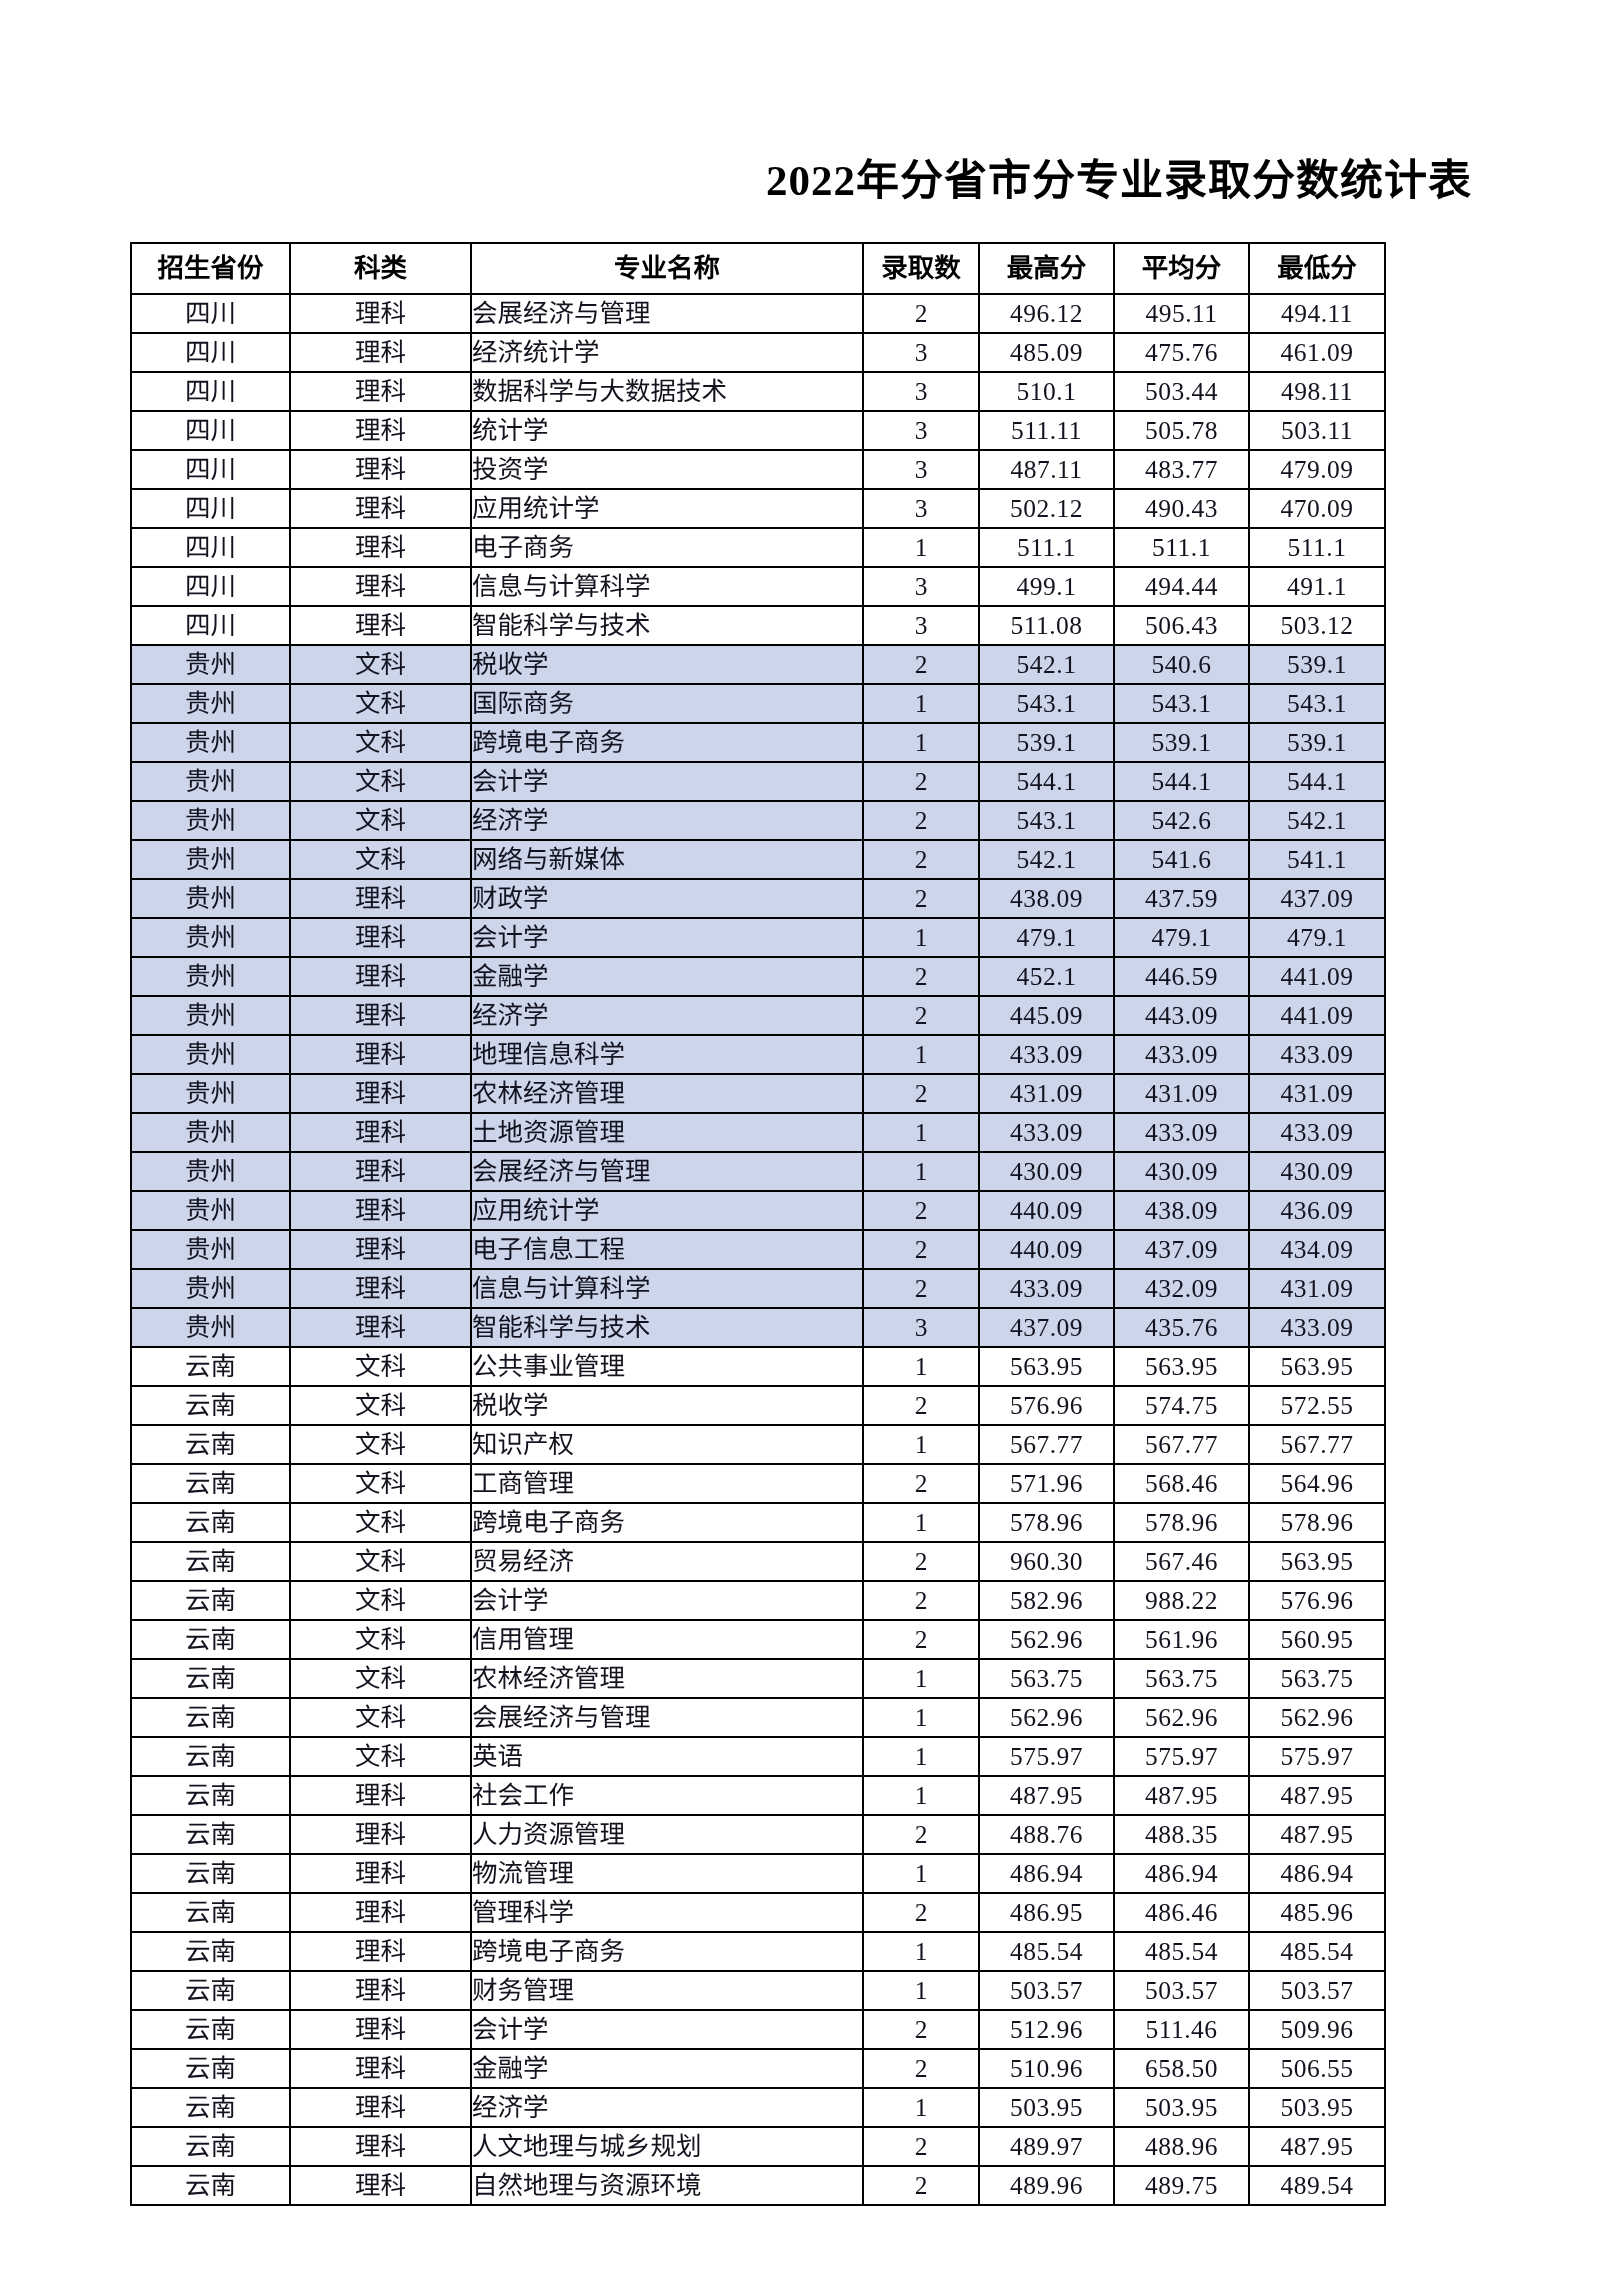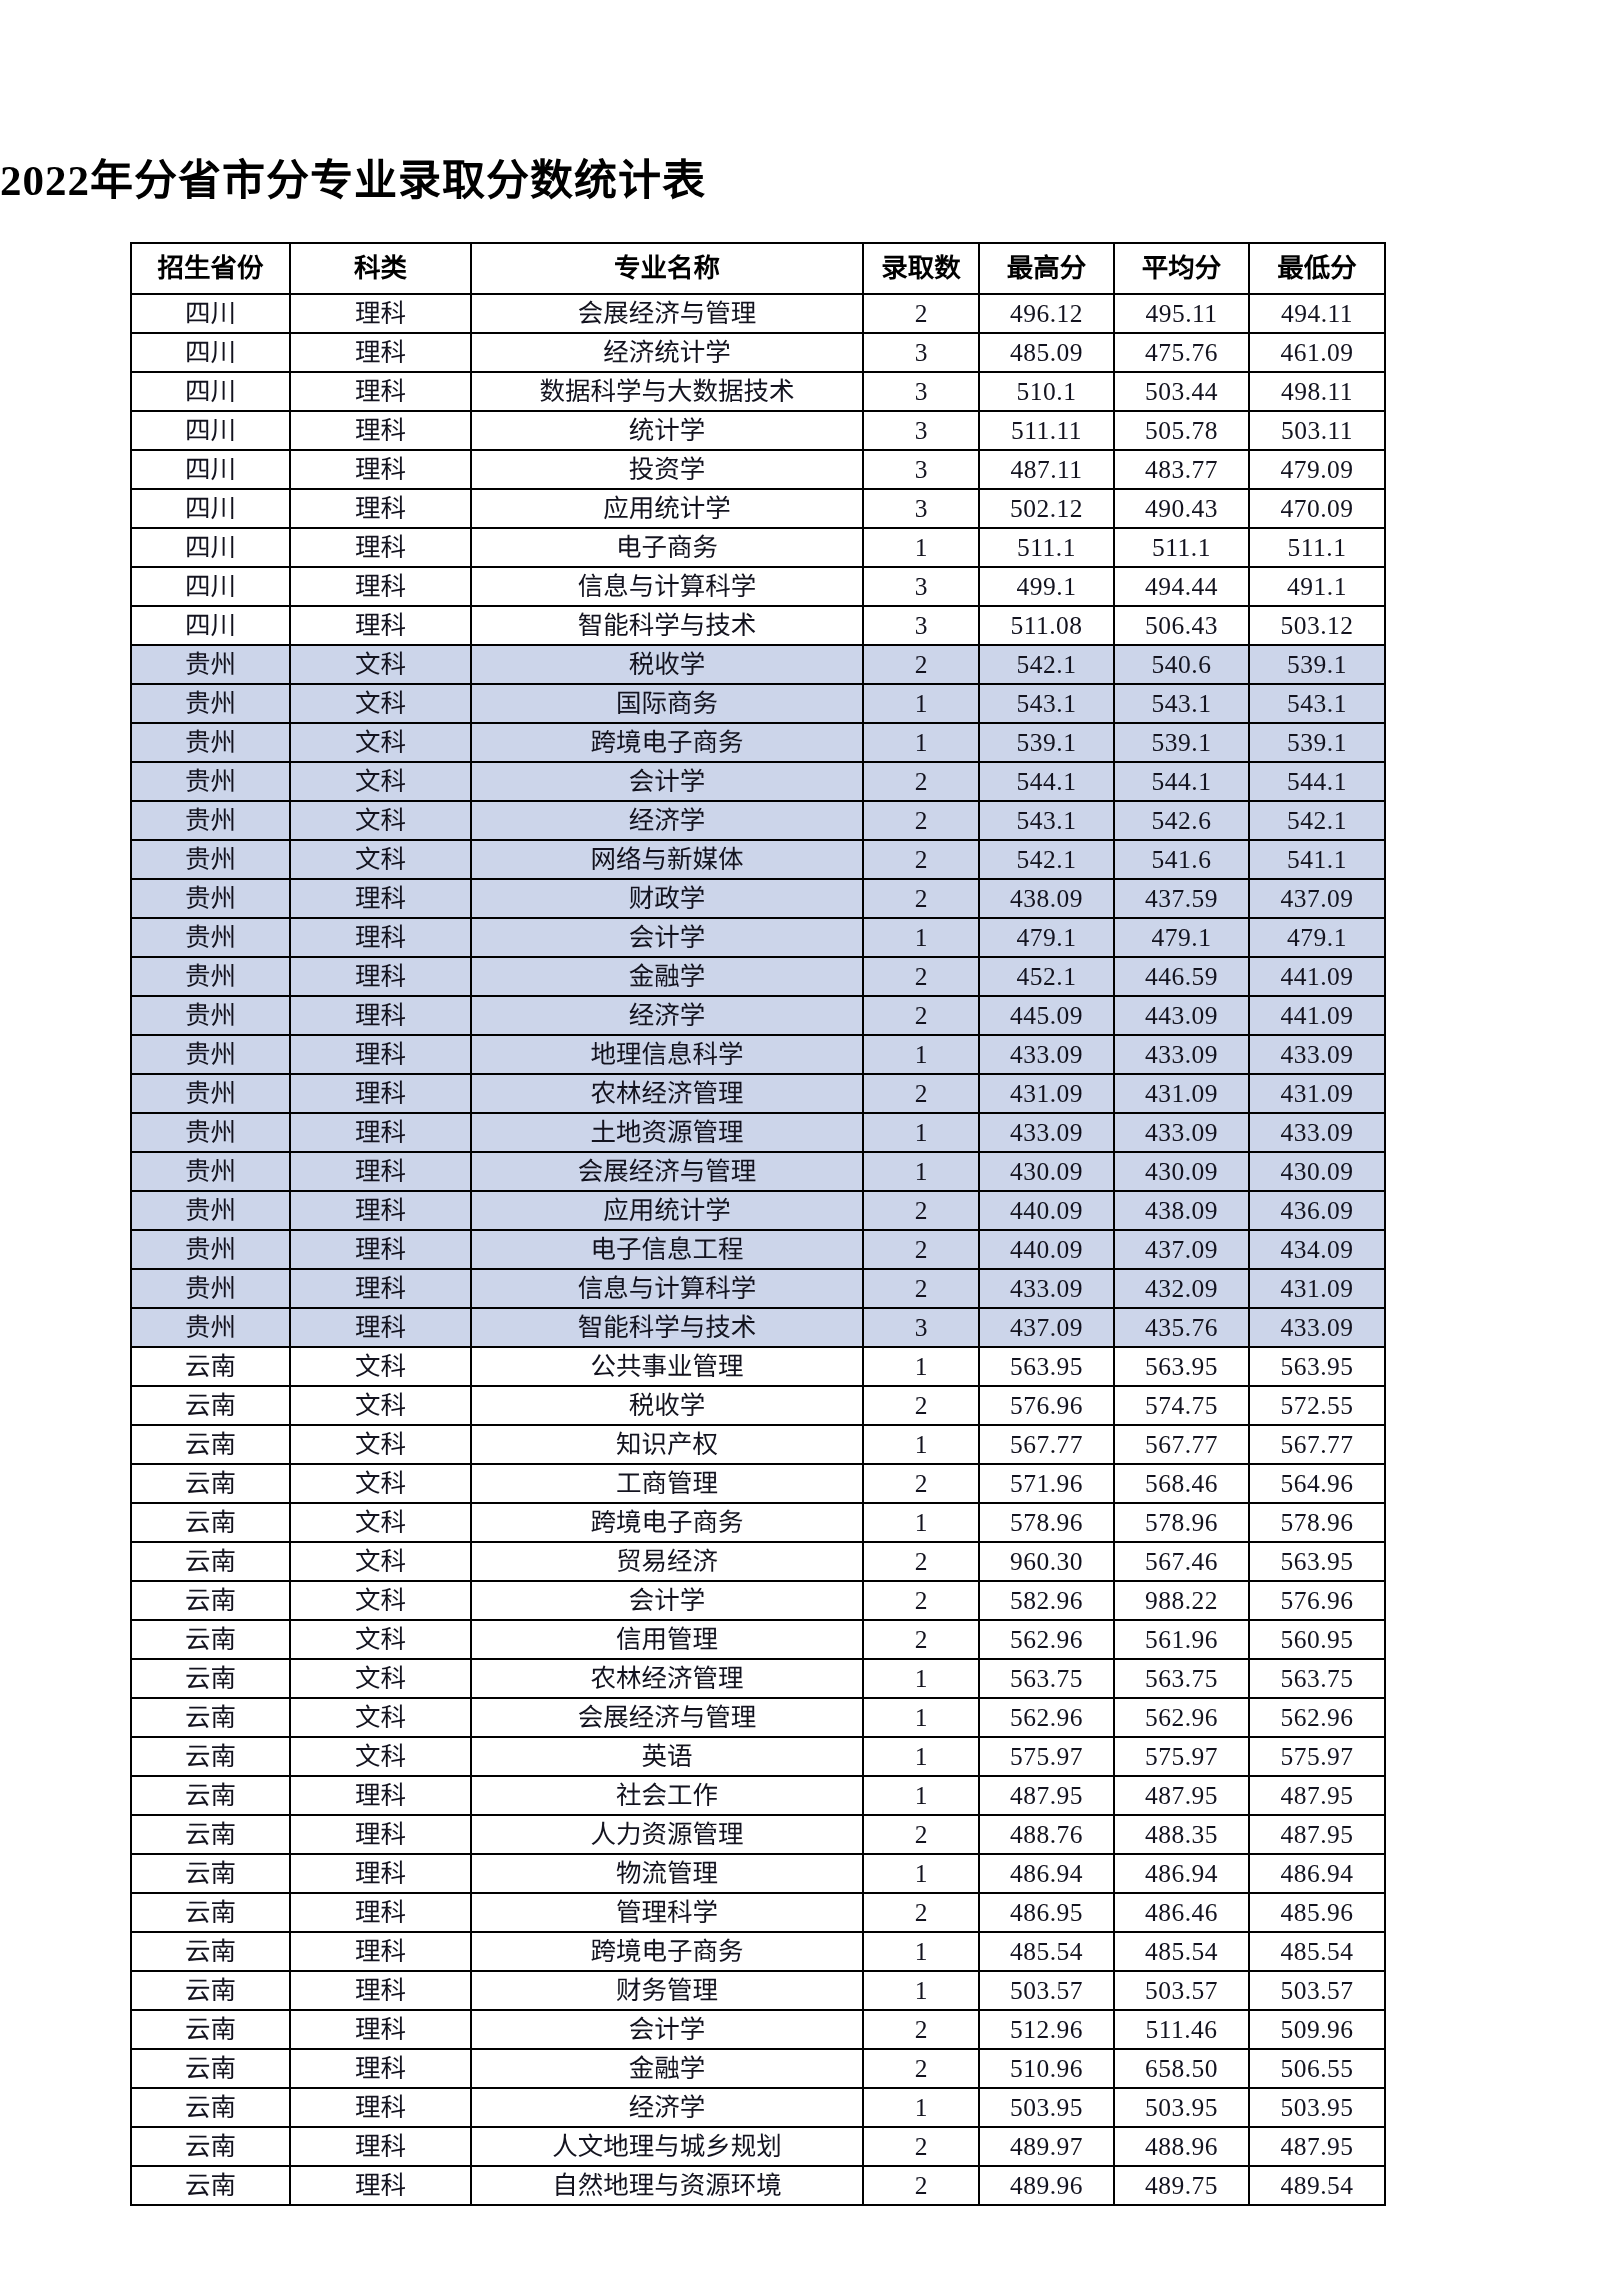--- a/index.html
+++ b/index.html
@@ -22,21 +22,21 @@
     width: 1620px;
     height: 2292px;
     box-sizing: border-box;
   }
 
   .doc-title {
     position: absolute;
     top: 157px;
     left: 0;
     width: 1472px;
-    text-align: left;
+    text-align: right;
     font-family: "Liberation Serif", "DejaVu Serif", serif;
     font-weight: bold;
     font-size: 43px;
     letter-spacing: 1px;
     color: #000000;
     line-height: 1.1;
   }
 
   .table-wrap {
     position: absolute;
@@ -85,21 +85,21 @@
 
   td.col-prov,
   td.col-type,
   td.col-count,
   td.col-max,
   td.col-avg,
   td.col-min {
     text-align: center;
   }
   td.col-major {
-    text-align: center;
+    text-align: left;
     padding-left: 8.8px;
   }
   td.col-count { font-size: 25.5px; }
   td.col-max, td.col-avg, td.col-min {
     font-size: 25.5px;
     letter-spacing: 0.5px;
   }
   td.col-prov, td.col-type, td.col-major { font-size: 25.5px; }
 
   tr.hl td { background: #ccd5ea; }

